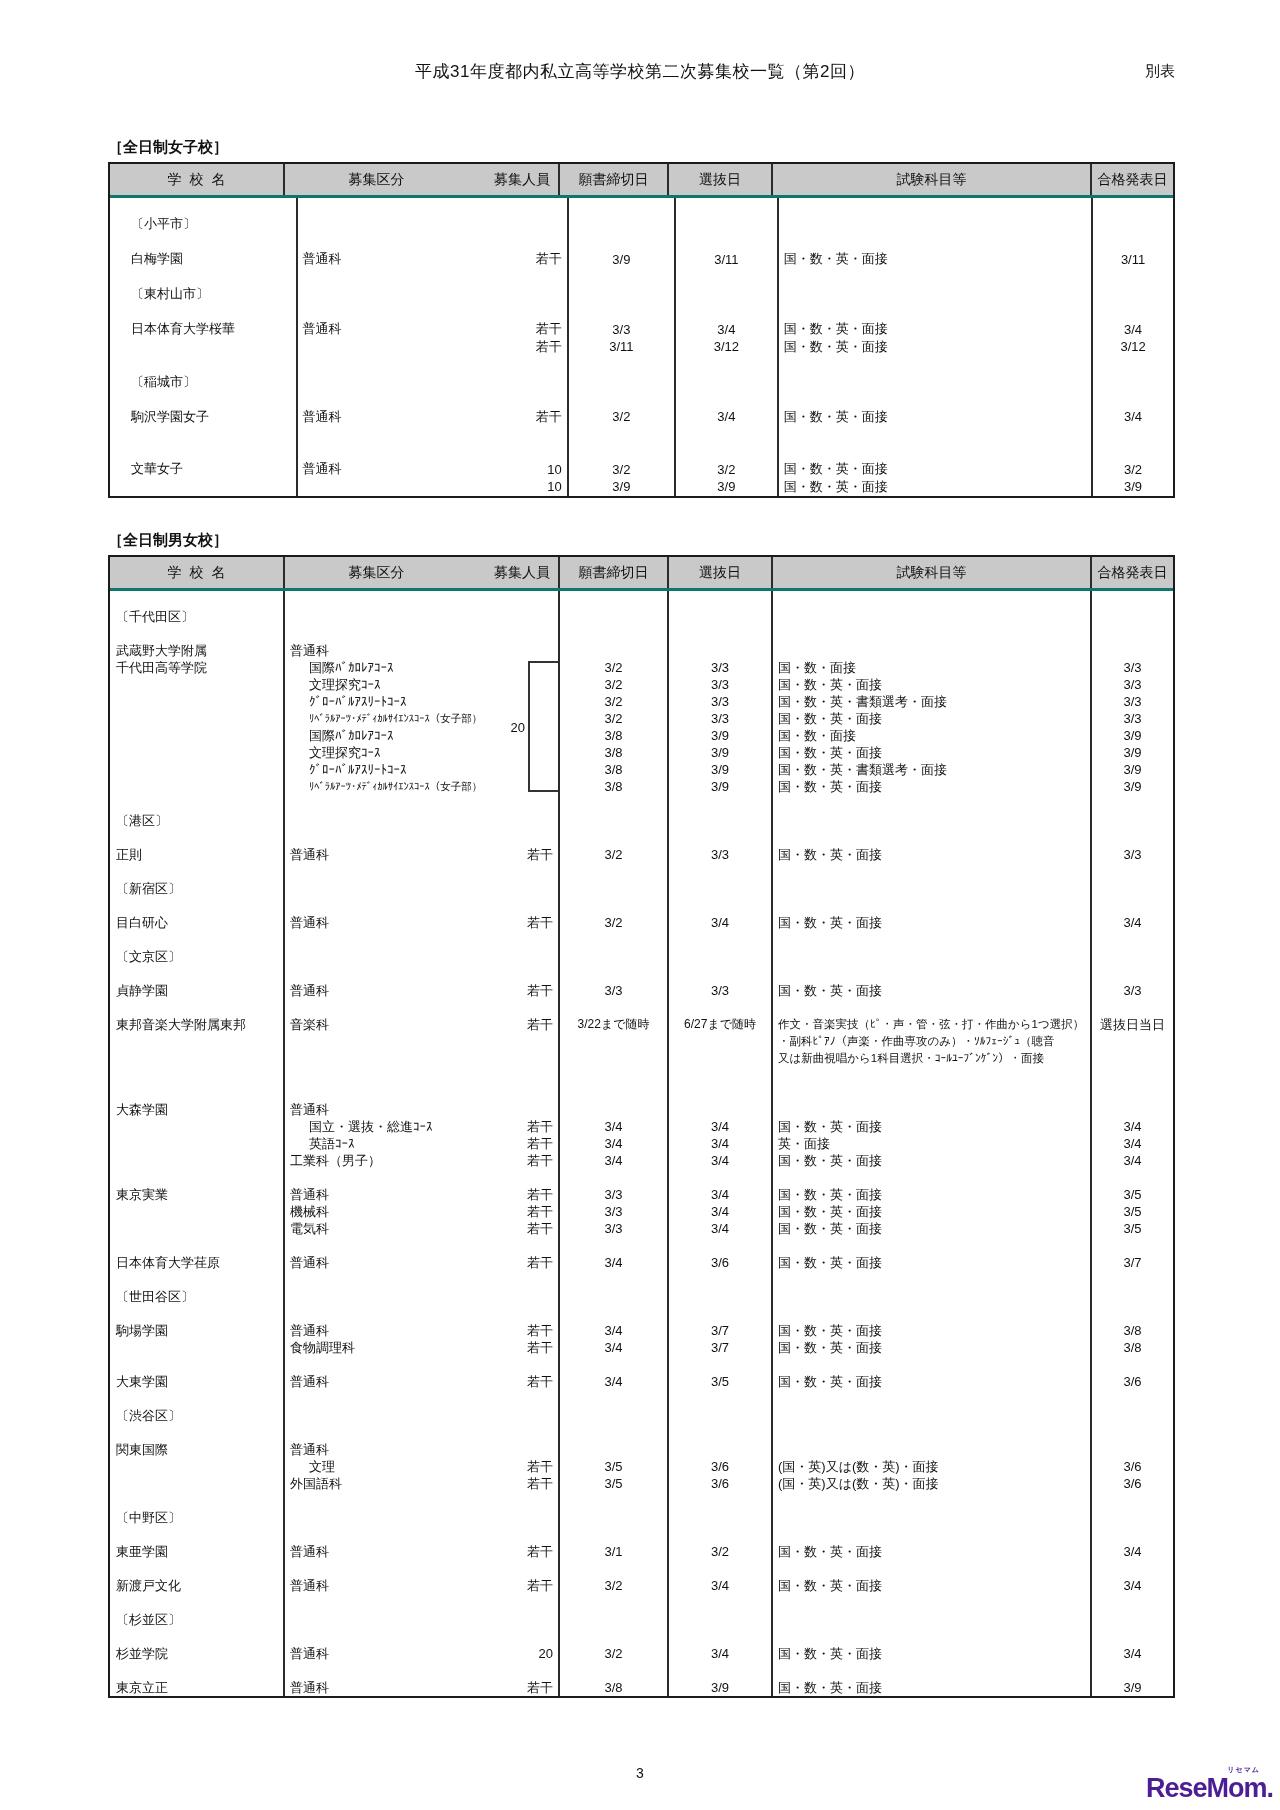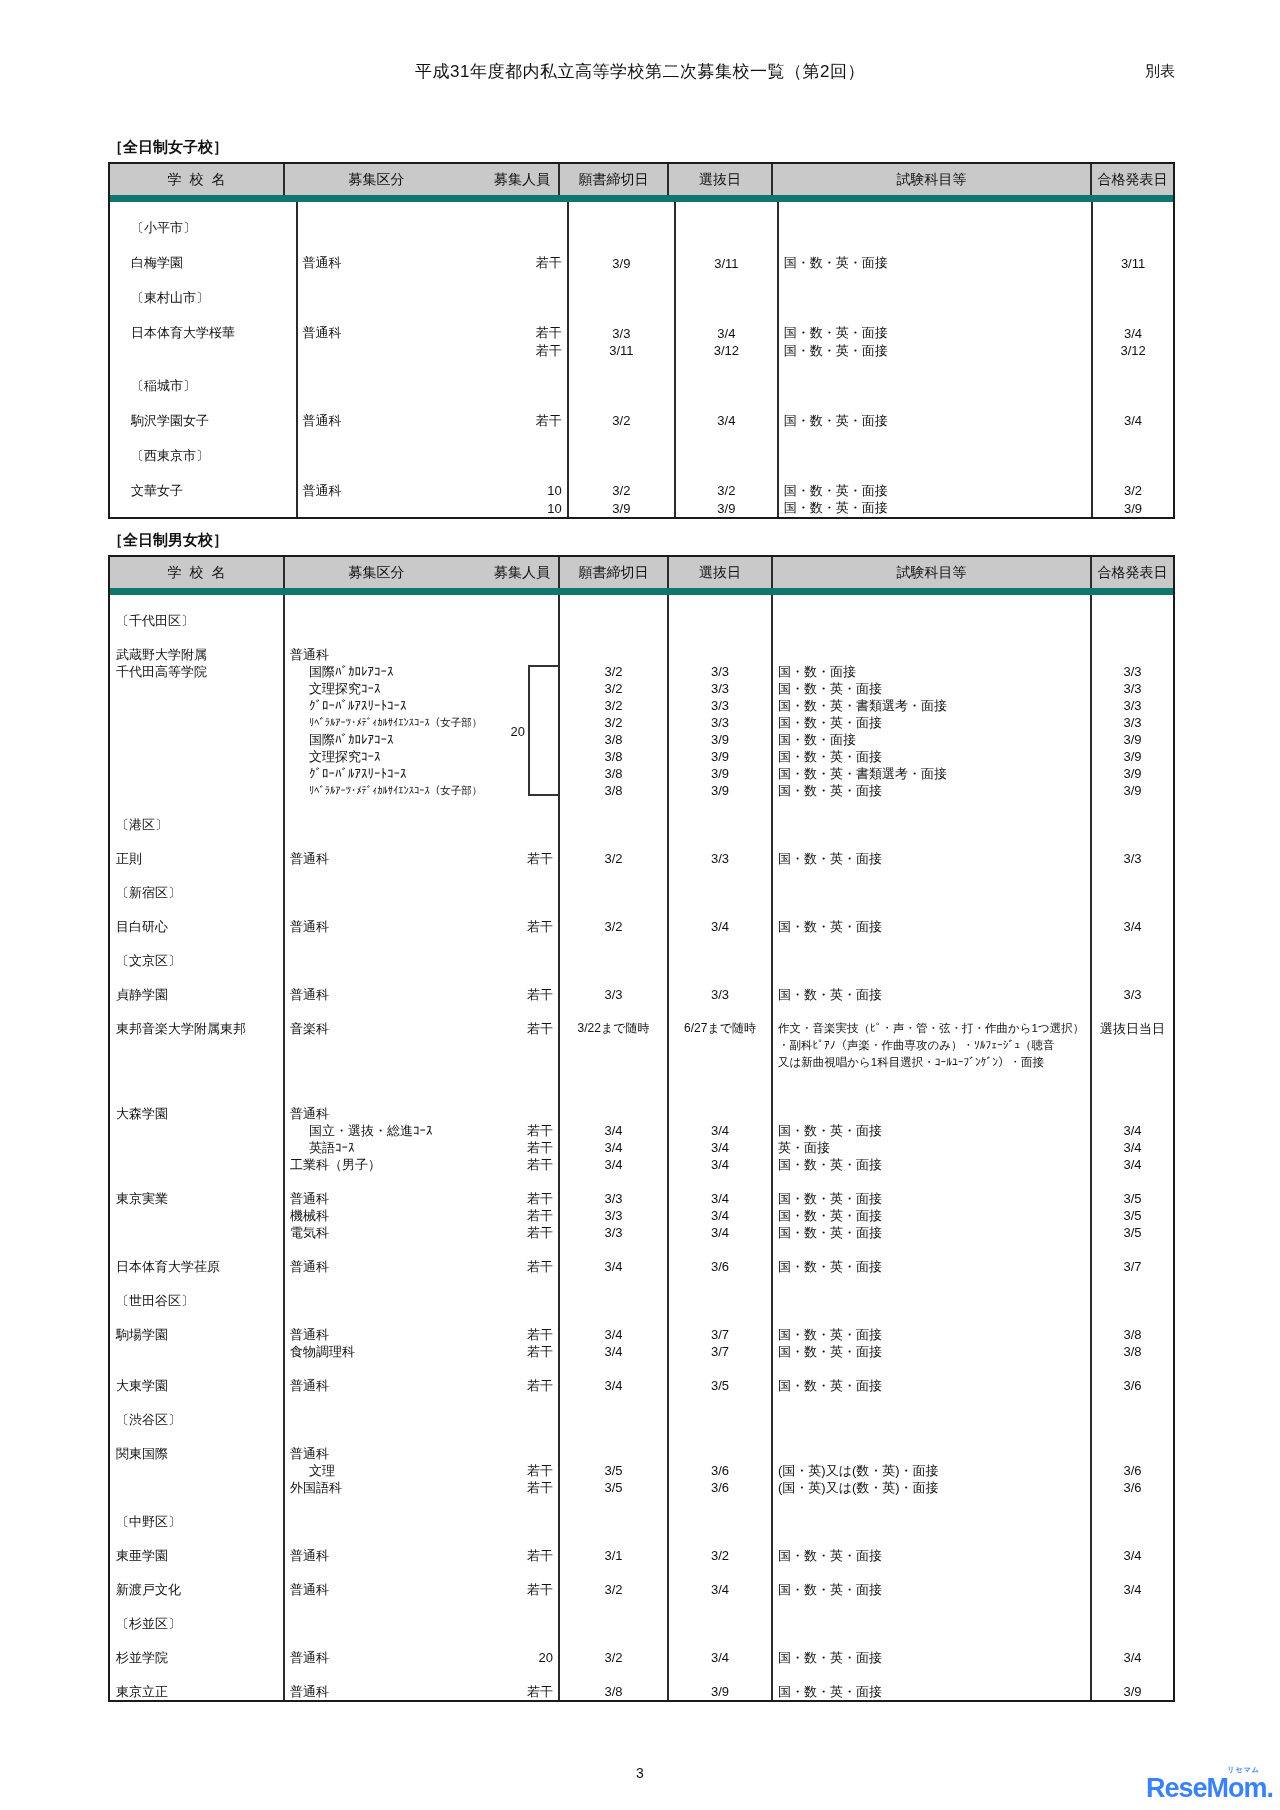--- a/index.html
+++ b/index.html
@@ -7,21 +7,21 @@
         font-family:"Liberation Sans",sans-serif;color:#111111;}
   .page-title{position:absolute;top:60px;left:0;width:100%;text-align:center;
               font-size:17px;letter-spacing:0.5px;}
   .appendix{position:absolute;top:62px;right:105px;font-size:15px;}
   .section{position:absolute;left:108px;}
   .s1{top:138px;}
   .s2{top:531px;}
   .section-label{font-size:15px;margin:0 0 5px 0;font-weight:bold;}
   .table{border:2px solid #1b1b1b;background:#fff;width:1067px;box-sizing:border-box;}
   .thead{display:flex;height:31px;align-items:center;background:#c9c9c9;
-         border-bottom:7px solid #0f766e;font-size:14px;}
+         border-bottom:3px solid #0f766e;font-size:14px;}
   .row{display:flex;align-items:center;height:17px;font-size:13px;}
   .t1 .row{height:17.5px;margin-left:15px;}
   .cell{box-sizing:border-box;height:100%;display:flex;align-items:center;white-space:nowrap;overflow:hidden;}
   .c1,.c2,.c3,.c4,.c5{border-right:2px solid #2b2b2b;}
   .c1{width:175px;padding-left:6px;}
   .c2{width:275px;position:relative;overflow:visible;}
   .c3{width:109px;justify-content:center;}
   .c4{width:104px;justify-content:center;}
   .c5{width:319px;padding-left:5px;}
   .c6{width:81px;justify-content:center;}
@@ -33,21 +33,21 @@
   .div-label{flex:1;padding-left:5px;overflow:hidden;white-space:nowrap;}
   .ind{padding-left:24px;}
   .smd{font-size:10.5px;}
   .cap{padding-right:5px;text-align:right;}
   .cd .c3,.cd .c4{font-size:12px;}
   .ss .c5{font-size:11.5px;}
   .bracket{position:absolute;right:0;top:2px;width:30px;box-sizing:border-box;
            border:2px solid #333;border-right:none;}
   .bracket-num{position:absolute;right:33px;top:50%;transform:translateY(-50%);font-size:13px;}
   .page-number{position:absolute;top:1765px;left:0;width:100%;text-align:center;font-size:14px;}
-  .watermark{position:absolute;top:1766px;right:6px;text-align:right;color:#3b82f6;
+  .watermark{position:absolute;top:1766px;right:6px;text-align:right;color:#4c1d95;
              font-weight:bold;line-height:1;margin-left:44px;}
   .wm-ruby{display:block;font-size:7px;letter-spacing:1px;margin:0 14px 2px 0;}
   .wm-text{font-size:27px;letter-spacing:-1px;}
   .wm-dot{font-size:27px;}
 </style>
 </head>
 <body>
 
 <div class="page">
   <div class="page-title">平成31年度都内私立高等学校第二次募集校一覧（第2回）</div>
@@ -206,30 +206,20 @@
             <div class="cell c1"></div>
             <div class="cell c2">
               <span class="div-label"></span>
             </div>
             <div class="cell c3"></div>
             <div class="cell c4"></div>
             <div class="cell c5"></div>
             <div class="cell c6"></div>
           </div>
           <div class="row">
-            <div class="cell c1">〔西東京市〕</div>
-            <div class="cell c2">
-              <span class="div-label"></span>
-            </div>
-            <div class="cell c3"></div>
-            <div class="cell c4"></div>
-            <div class="cell c5"></div>
-            <div class="cell c6"></div>
-          </div>
-          <div class="row">
             <div class="cell c1"></div>
             <div class="cell c2">
               <span class="div-label"></span>
             </div>
             <div class="cell c3"></div>
             <div class="cell c4"></div>
             <div class="cell c5"></div>
             <div class="cell c6"></div>
           </div>
           <div class="row">

